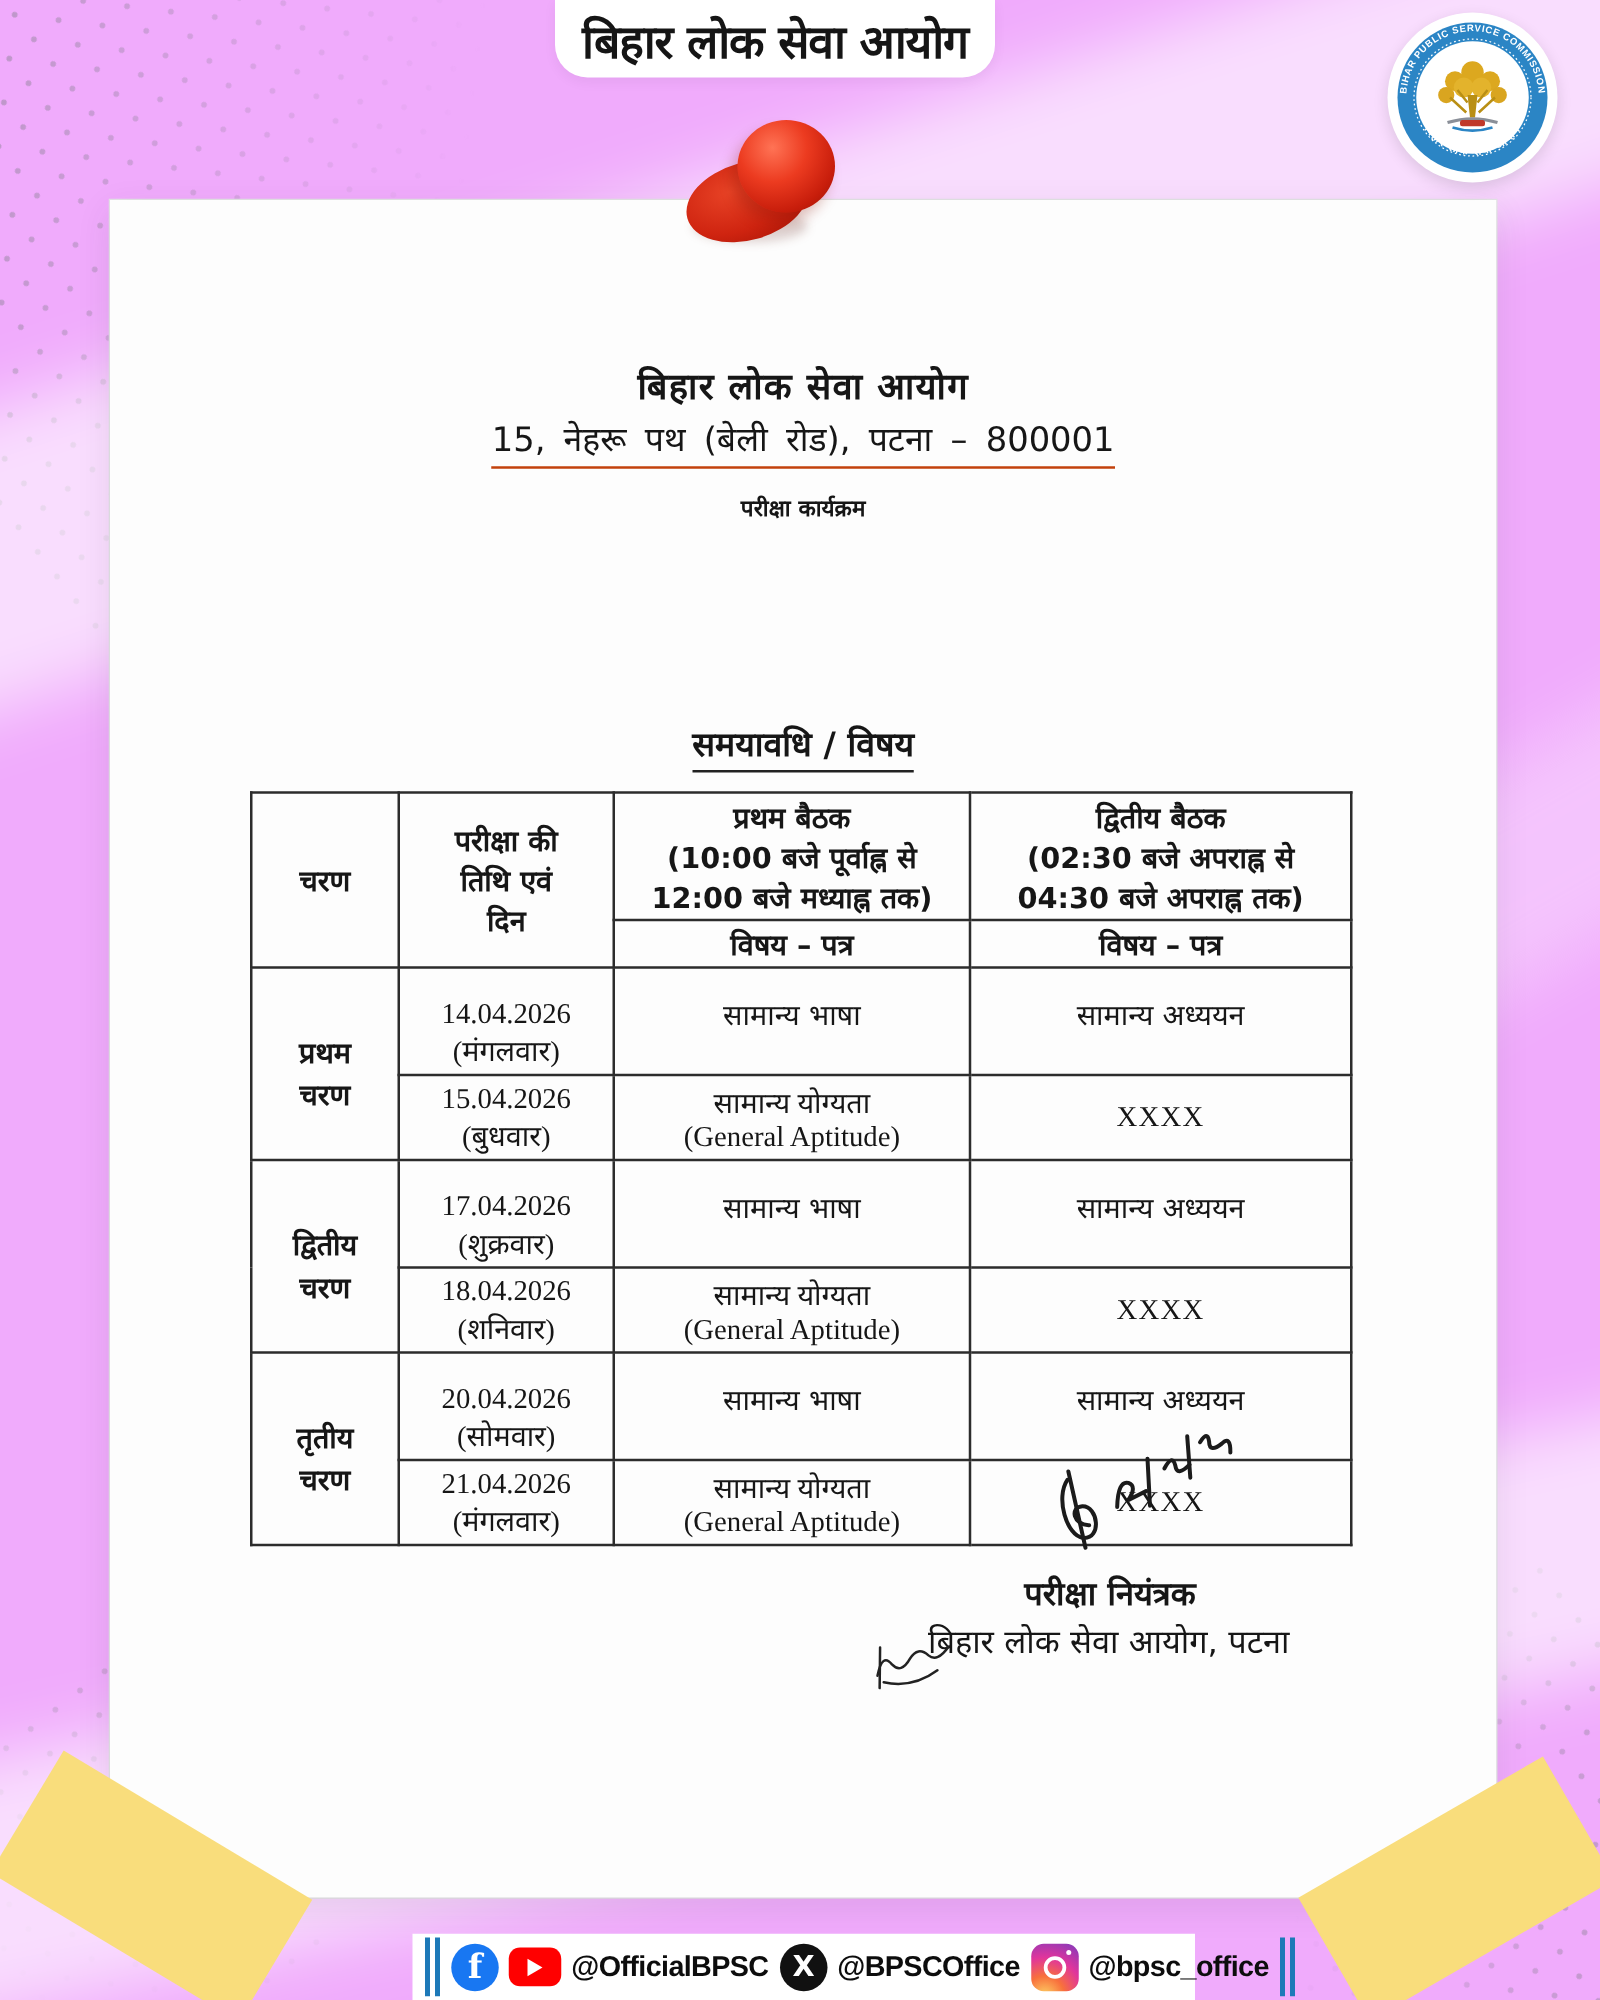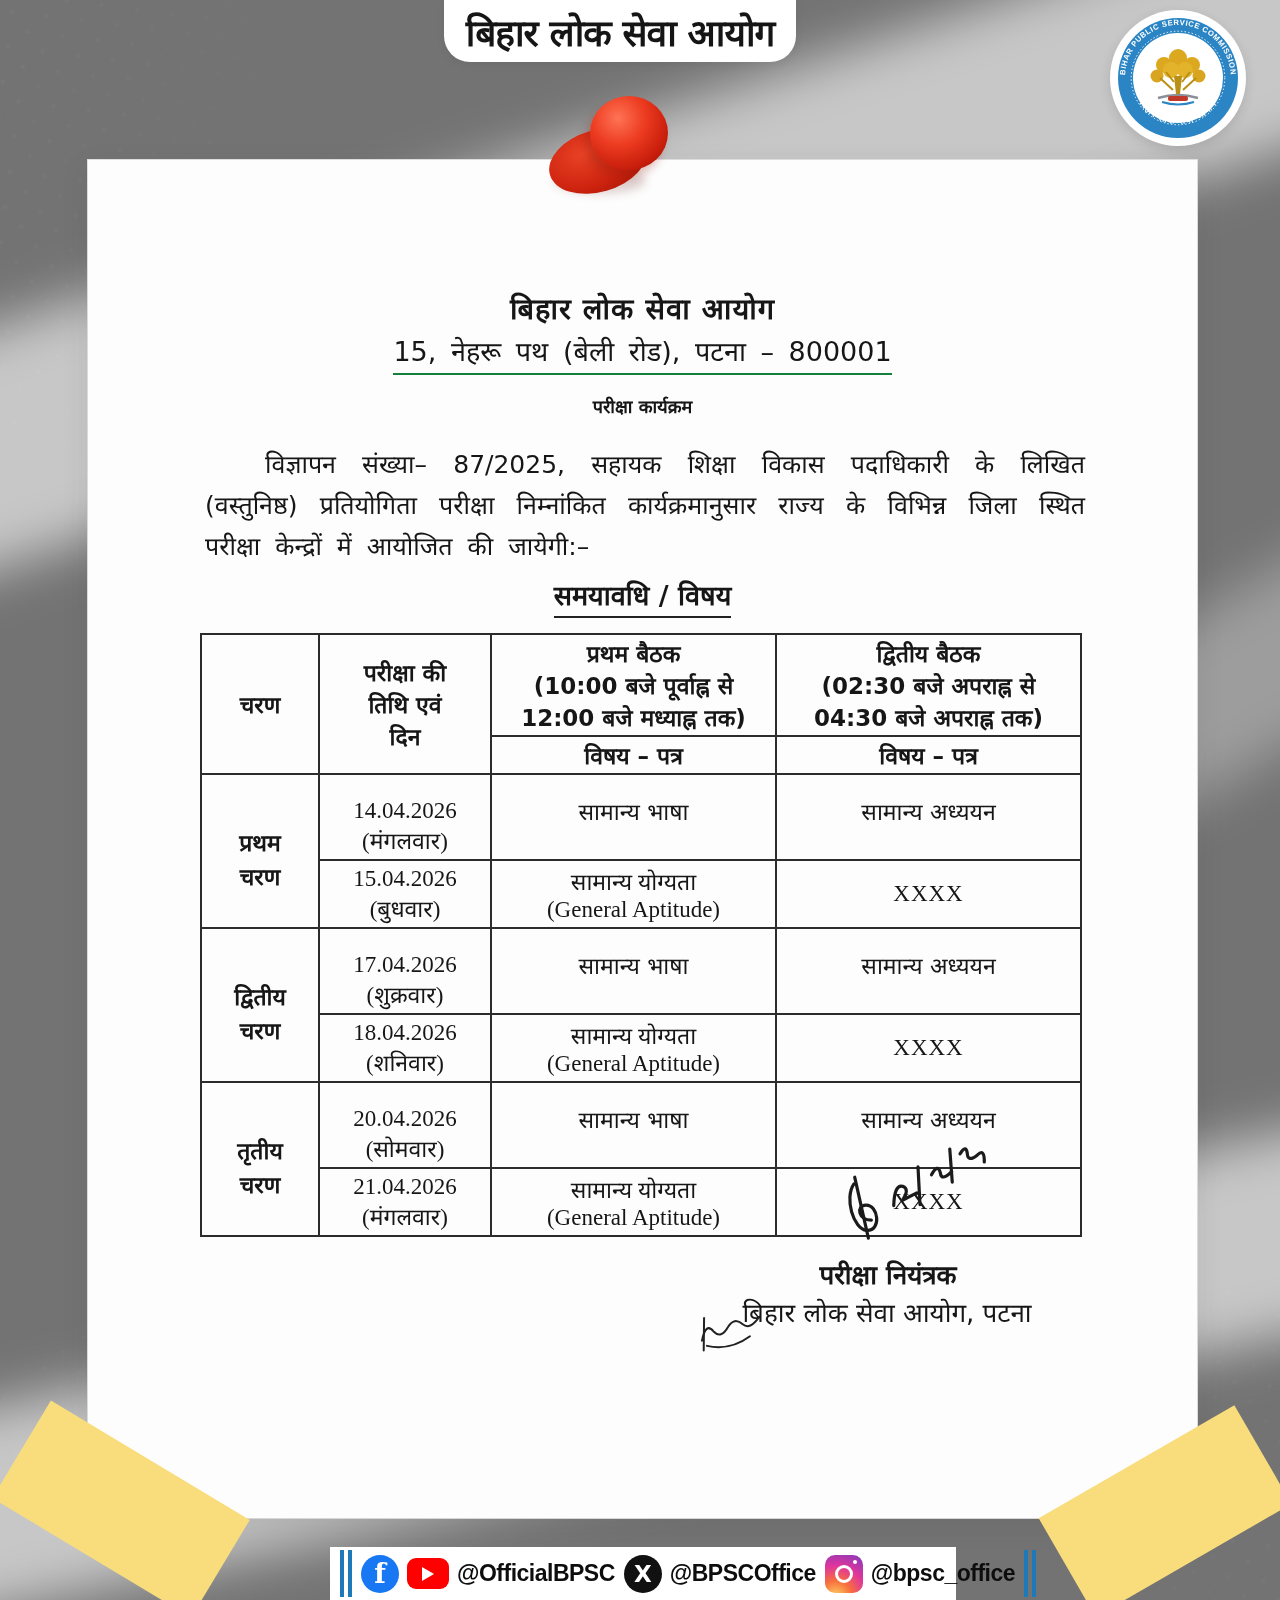--- a/index.html
+++ b/index.html
@@ -1,18 +1,18 @@
 <!DOCTYPE html>
 <html><head>
 <meta charset="utf-8">
 <style>
   * { margin:0; padding:0; box-sizing:border-box; }
   html,body { width:1280px; height:1600px; }
   body { font-family:"DejaVu Sans","Liberation Sans",sans-serif; background:#eeedf0; }
-  #canvas { position:relative; width:1280px; height:1600px; overflow:hidden; background:#737373; }
+  #canvas { position:relative; width:1280px; height:1600px; overflow:hidden; background:#f0abfc; }
 
   
   .dots { position:absolute; background-image:radial-gradient(rgba(125,125,135,.55) 2px, transparent 2.6px);
           background-size:25px 25px; z-index:0; }
   .dots-tl { left:-130px; top:-150px; width:620px; height:600px; transform:rotate(-38deg);
              -webkit-mask-image:linear-gradient(135deg,#000 15%,transparent 72%); mask-image:linear-gradient(135deg,#000 15%,transparent 72%); }
   .dots-br { left:960px; top:1330px; width:460px; height:420px; transform:rotate(-38deg);
              -webkit-mask-image:linear-gradient(315deg,#000 20%,transparent 75%); mask-image:linear-gradient(315deg,#000 20%,transparent 75%); }
   .dots-bl { left:-90px; top:1380px; width:300px; height:300px; transform:rotate(-38deg); opacity:.5;
              -webkit-mask-image:linear-gradient(225deg,#000 10%,transparent 70%); mask-image:linear-gradient(225deg,#000 10%,transparent 70%); }
@@ -41,21 +41,21 @@
   .pin-head { position:absolute; left:42px; top:0; width:78px; height:74px; border-radius:50%;
               background:radial-gradient(circle at 36% 30%, #ff7355 0%, #ec3b20 38%, #c71d0b 72%, #8f1203 100%);
               box-shadow:-5px 8px 10px rgba(140,25,12,.28); }
 
   
   .paper { position:absolute; left:88px; top:160px; width:1109px; height:1358px; background:#fdfdfd;
            z-index:2; box-shadow:0 8px 26px rgba(55,55,70,.10), 0 0 0 1px #e3e3e5; color:#161616; }
   .center { text-align:center; }
   .org-name   { position:absolute; left:0; top:128px; width:100%; font-size:29px; font-weight:700; letter-spacing:1px; }
   .addr-row   { position:absolute; left:0; top:172px; width:100%; text-align:center; }
-  .addr-row span { display:inline-block; font-size:27px; border-bottom:2px solid #15803d; padding-bottom:4px;
+  .addr-row span { display:inline-block; font-size:27px; border-bottom:2px solid #c2410c; padding-bottom:4px;
                    word-spacing:6px; }
   .doc-title  { position:absolute; left:0; top:234px; width:100%; font-size:18px; font-weight:700; }
   .intro      { position:absolute; left:117px; top:284px; width:880px; font-size:25px; line-height:41px;
                 text-align:justify; text-indent:60px; word-spacing:7px; }
   .sec-title  { position:absolute; left:0; top:416px; width:100%; text-align:center; }
   .sec-title span { display:inline-block; font-size:27px; font-weight:700; border-bottom:2px solid #222; padding-bottom:3px; }
 
   
   table.sched { position:absolute; left:112px; top:473px; width:880px; border-collapse:collapse;
                 table-layout:fixed; }
@@ -158,21 +158,20 @@
   <div class="paper">
 
     <div class="org-name center">बिहार लोक सेवा आयोग</div>
 
     <div class="addr-row">
       <span>15, नेहरू पथ (बेली रोड), पटना – 800001</span>
     </div>
 
     <div class="doc-title center">परीक्षा कार्यक्रम</div>
 
-    <div class="intro">विज्ञापन संख्या– 87/2025, सहायक शिक्षा विकास पदाधिकारी के लिखित (वस्तुनिष्ठ) प्रतियोगिता परीक्षा निम्नांकित कार्यक्रमानुसार राज्य के विभिन्न जिला स्थित परीक्षा केन्द्रों में आयोजित की जायेगी:–</div>
 
     <div class="sec-title">
       <span>समयावधि / विषय</span>
     </div>
 
     <table class="sched">
       <colgroup>
           <col style="width:118px">
           <col style="width:172px">
           <col style="width:285px">

